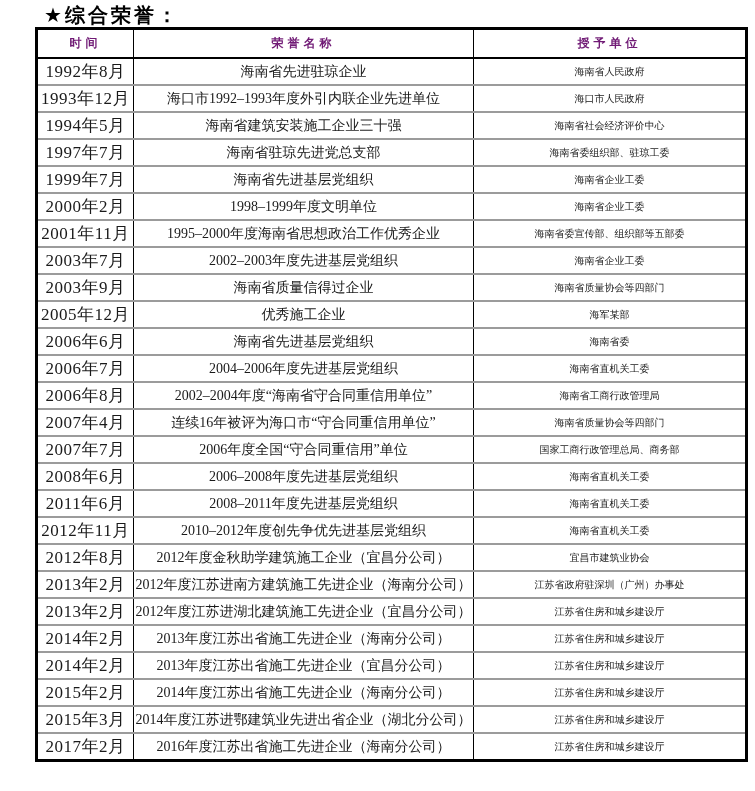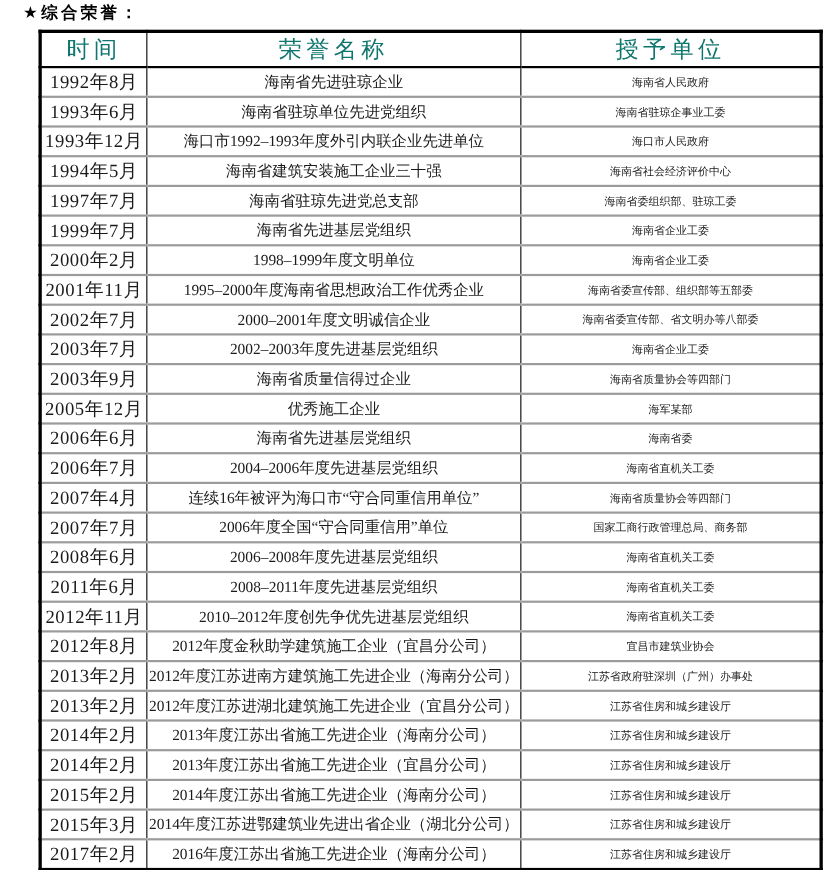--- a/index.html
+++ b/index.html
@@ -13,48 +13,48 @@
     position: relative;
   }
   .page {
     position: relative;
     width: 755px;
     height: 791px;
     overflow: hidden;
   }
   .section-title {
     position: absolute;
-    left: 21px;
+    left: 44px;
     top: 2px;
-    font-size: 15px;
+    font-size: 20px;
     font-weight: bold;
     letter-spacing: 3px;
     color: #000000;
     font-family: "Liberation Sans", "DejaVu Sans", sans-serif;
   }
   table.honors {
     position: absolute;
     left: 35px;
     top: 27px;
     width: 710px;
     border-collapse: collapse;
     table-layout: fixed;
     border: 3px solid #000000;
   }
   col.c-time   { width: 97px;  }
   col.c-honor  { width: 340px; }
   col.c-awarder{ width: 273px; }
   th {
     height: 25px;
-    font-size: 21px;
-    font-weight: normal;
+    font-size: 12px;
+    font-weight: bold;
     letter-spacing: 4px;
     text-align: center;
     vertical-align: middle;
-    color: #0f766e;
+    color: #701a75;
     border-left: 1px solid #000000;
     border-right: 1px solid #000000;
     border-bottom: 2px solid #000000;
     white-space: nowrap;
     overflow: hidden;
   }
   td {
     height: 22px;
     text-align: center;
     vertical-align: middle;
@@ -97,25 +97,20 @@
         <th>授予单位</th>
       </tr>
     </thead>
     <tbody id="rows-body">
         <tr>
           <td class="time-cell">1992年8月</td>
           <td class="honor-cell">海南省先进驻琼企业</td>
           <td class="awarder-cell">海南省人民政府</td>
         </tr>
         <tr>
-          <td class="time-cell">1993年6月</td>
-          <td class="honor-cell">海南省驻琼单位先进党组织</td>
-          <td class="awarder-cell">海南省驻琼企事业工委</td>
-        </tr>
-        <tr>
           <td class="time-cell">1993年12月</td>
           <td class="honor-cell">海口市1992–1993年度外引内联企业先进单位</td>
           <td class="awarder-cell">海口市人民政府</td>
         </tr>
         <tr>
           <td class="time-cell">1994年5月</td>
           <td class="honor-cell">海南省建筑安装施工企业三十强</td>
           <td class="awarder-cell">海南省社会经济评价中心</td>
         </tr>
         <tr>
@@ -132,25 +127,20 @@
           <td class="time-cell">2000年2月</td>
           <td class="honor-cell">1998–1999年度文明单位</td>
           <td class="awarder-cell">海南省企业工委</td>
         </tr>
         <tr>
           <td class="time-cell">2001年11月</td>
           <td class="honor-cell">1995–2000年度海南省思想政治工作优秀企业</td>
           <td class="awarder-cell">海南省委宣传部、组织部等五部委</td>
         </tr>
         <tr>
-          <td class="time-cell">2002年7月</td>
-          <td class="honor-cell">2000–2001年度文明诚信企业</td>
-          <td class="awarder-cell">海南省委宣传部、省文明办等八部委</td>
-        </tr>
-        <tr>
           <td class="time-cell">2003年7月</td>
           <td class="honor-cell">2002–2003年度先进基层党组织</td>
           <td class="awarder-cell">海南省企业工委</td>
         </tr>
         <tr>
           <td class="time-cell">2003年9月</td>
           <td class="honor-cell">海南省质量信得过企业</td>
           <td class="awarder-cell">海南省质量协会等四部门</td>
         </tr>
         <tr>
@@ -160,20 +150,25 @@
         </tr>
         <tr>
           <td class="time-cell">2006年6月</td>
           <td class="honor-cell">海南省先进基层党组织</td>
           <td class="awarder-cell">海南省委</td>
         </tr>
         <tr>
           <td class="time-cell">2006年7月</td>
           <td class="honor-cell">2004–2006年度先进基层党组织</td>
           <td class="awarder-cell">海南省直机关工委</td>
+        </tr>
+        <tr>
+          <td class="time-cell">2006年8月</td>
+          <td class="honor-cell">2002–2004年度“海南省守合同重信用单位”</td>
+          <td class="awarder-cell">海南省工商行政管理局</td>
         </tr>
         <tr>
           <td class="time-cell">2007年4月</td>
           <td class="honor-cell">连续16年被评为海口市“守合同重信用单位”</td>
           <td class="awarder-cell">海南省质量协会等四部门</td>
         </tr>
         <tr>
           <td class="time-cell">2007年7月</td>
           <td class="honor-cell">2006年度全国“守合同重信用”单位</td>
           <td class="awarder-cell">国家工商行政管理总局、商务部</td>

